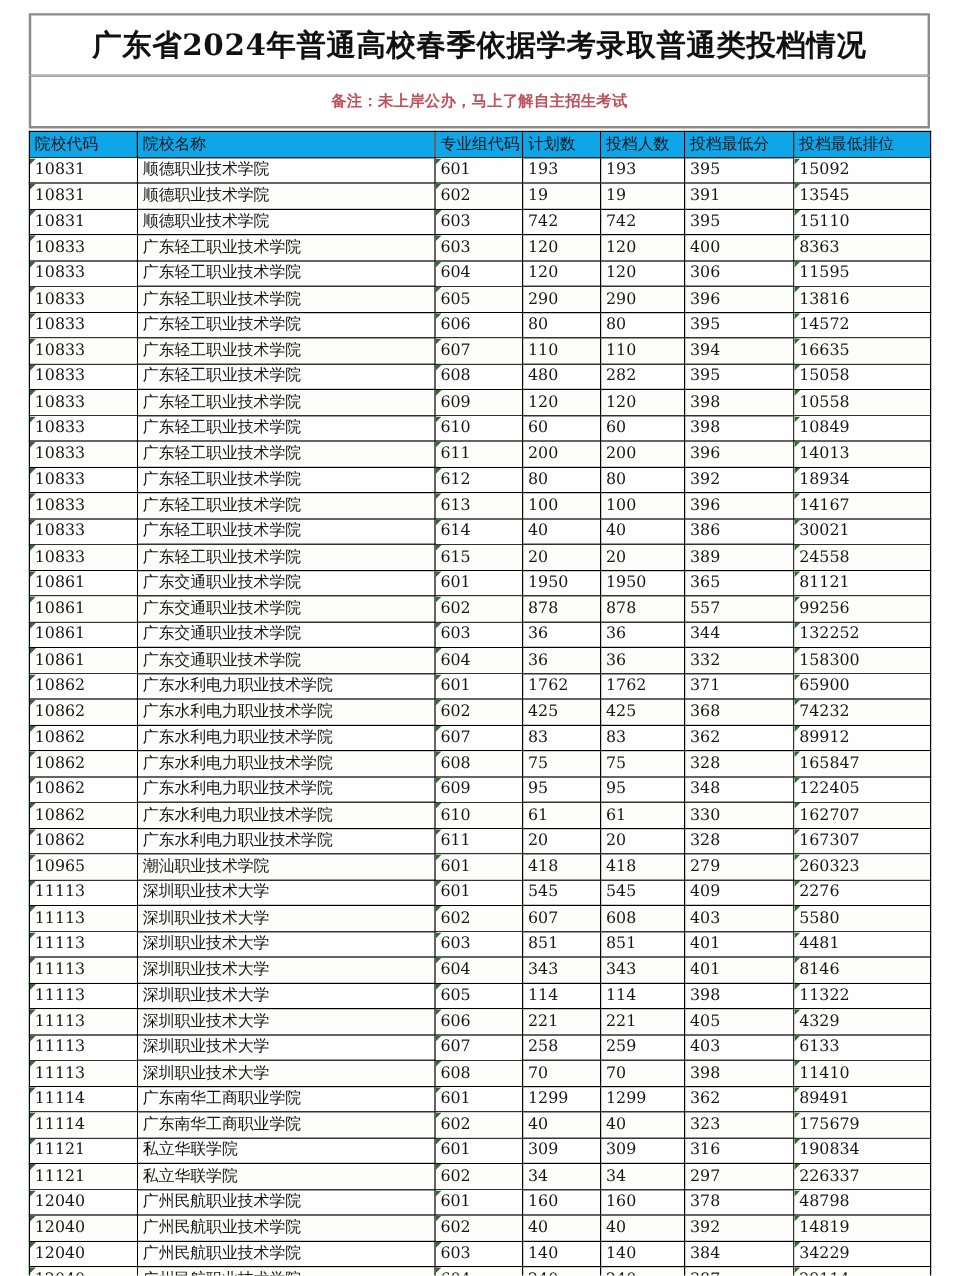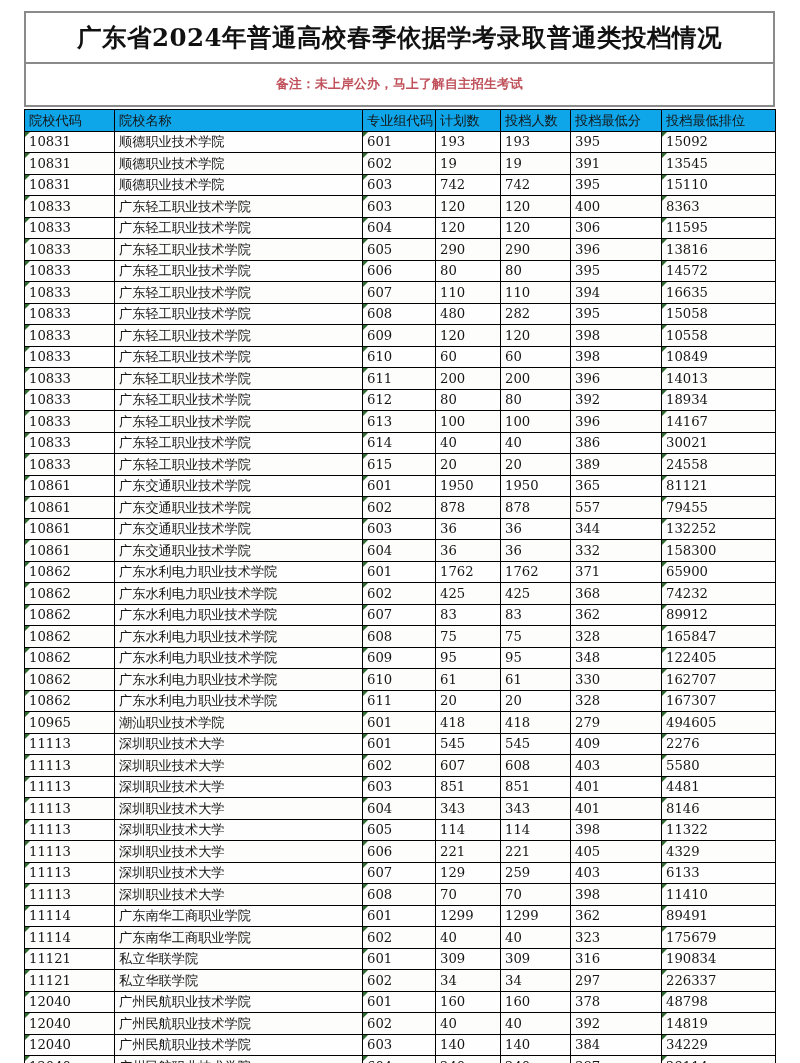--- a/index.html
+++ b/index.html
@@ -320,21 +320,21 @@
             <td>365</td>
             <td class="flag">81121</td>
           </tr>
           <tr>
             <td class="flag">10861</td>
             <td>广东交通职业技术学院</td>
             <td class="flag">602</td>
             <td>878</td>
             <td>878</td>
             <td>557</td>
-            <td class="flag">79455</td>
+            <td class="flag">99256</td>
           </tr>
           <tr>
             <td class="flag">10861</td>
             <td>广东交通职业技术学院</td>
             <td class="flag">603</td>
             <td>36</td>
             <td>36</td>
             <td>344</td>
             <td class="flag">132252</td>
           </tr>
@@ -410,21 +410,21 @@
             <td>328</td>
             <td class="flag">167307</td>
           </tr>
           <tr>
             <td class="flag">10965</td>
             <td>潮汕职业技术学院</td>
             <td class="flag">601</td>
             <td>418</td>
             <td>418</td>
             <td>279</td>
-            <td class="flag">494605</td>
+            <td class="flag">260323</td>
           </tr>
           <tr>
             <td class="flag">11113</td>
             <td>深圳职业技术大学</td>
             <td class="flag">601</td>
             <td>545</td>
             <td>545</td>
             <td>409</td>
             <td class="flag">2276</td>
           </tr>
@@ -470,21 +470,21 @@
             <td class="flag">606</td>
             <td>221</td>
             <td>221</td>
             <td>405</td>
             <td class="flag">4329</td>
           </tr>
           <tr>
             <td class="flag">11113</td>
             <td>深圳职业技术大学</td>
             <td class="flag">607</td>
-            <td>129</td>
+            <td>258</td>
             <td>259</td>
             <td>403</td>
             <td class="flag">6133</td>
           </tr>
           <tr>
             <td class="flag">11113</td>
             <td>深圳职业技术大学</td>
             <td class="flag">608</td>
             <td>70</td>
             <td>70</td>

